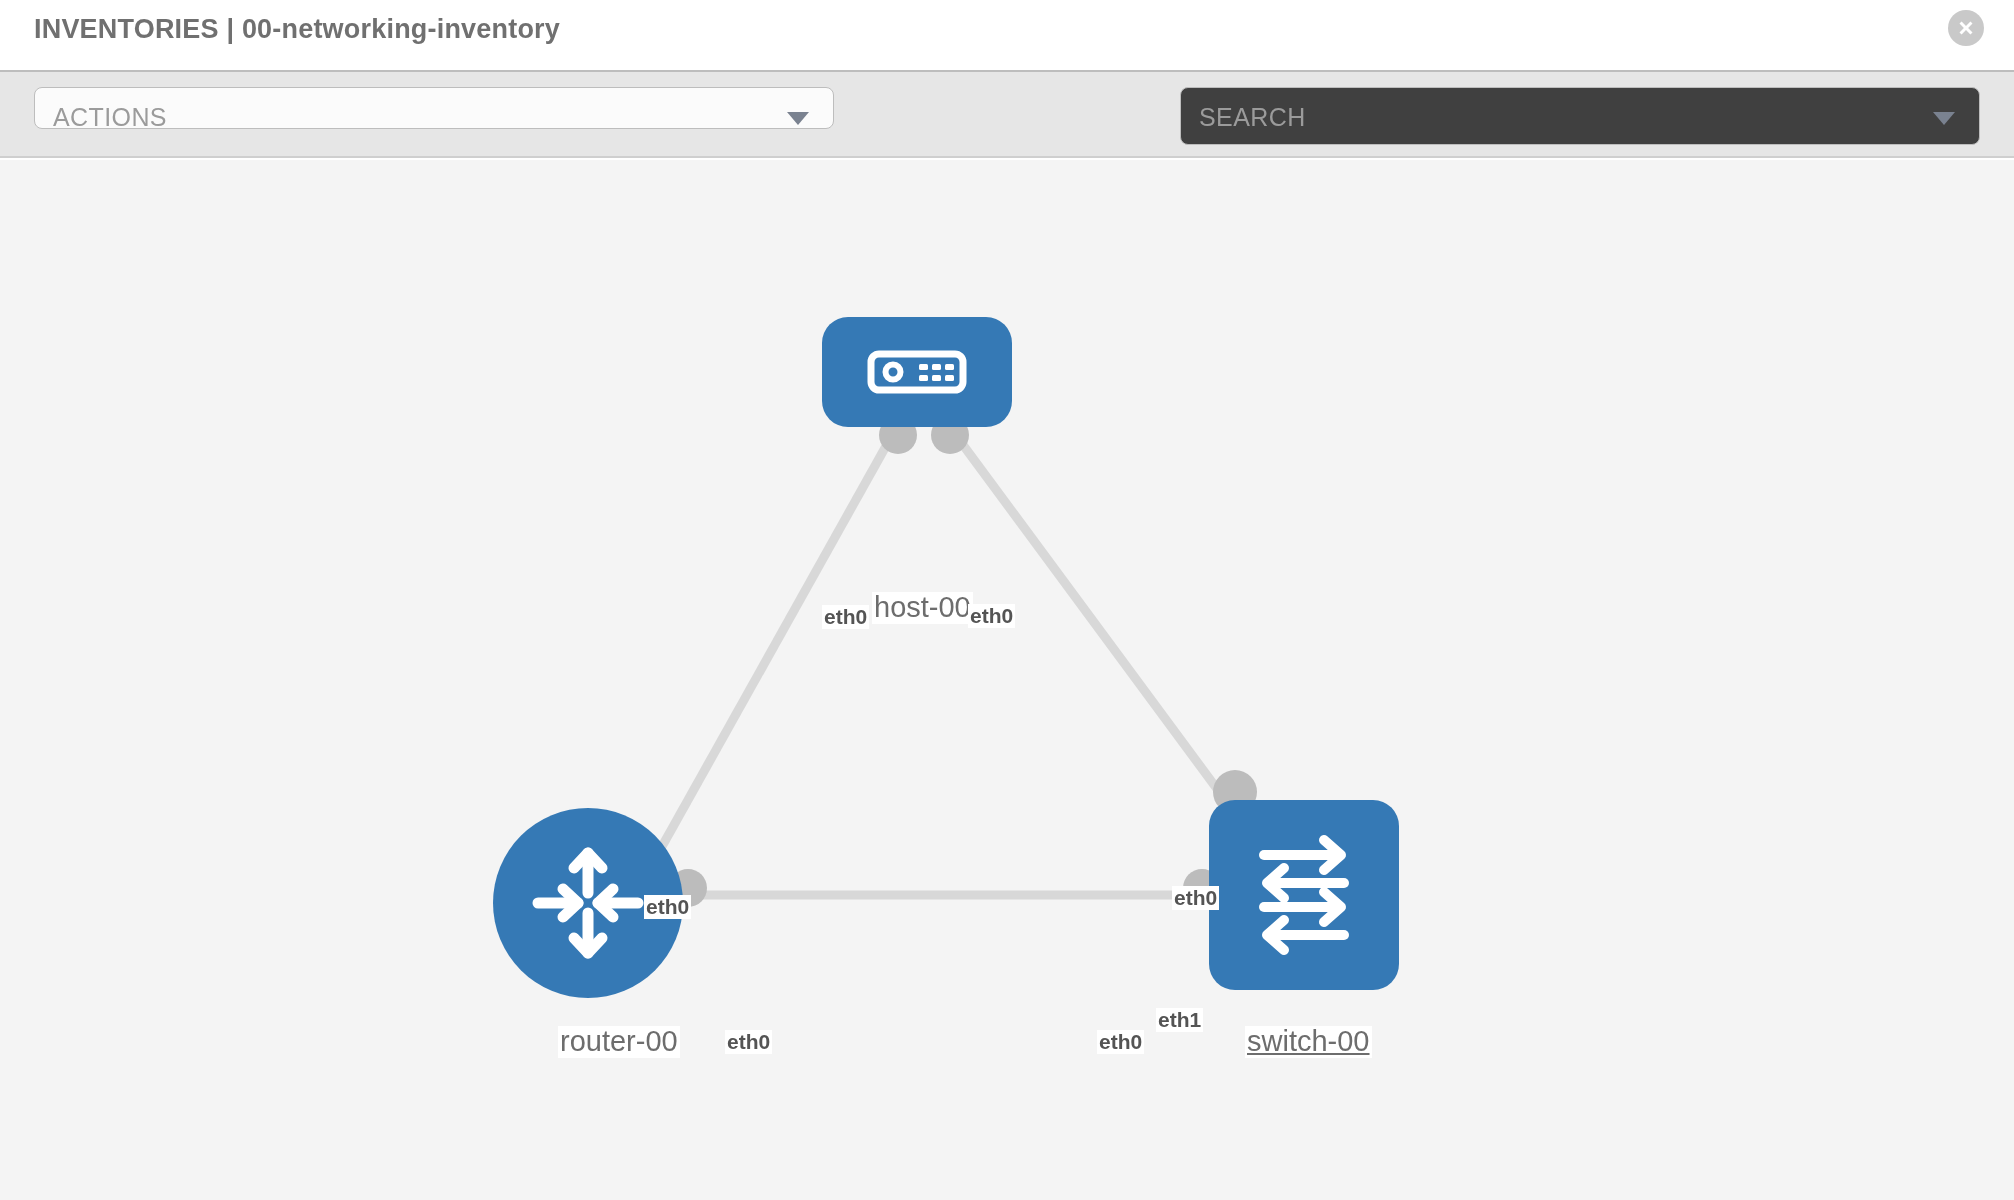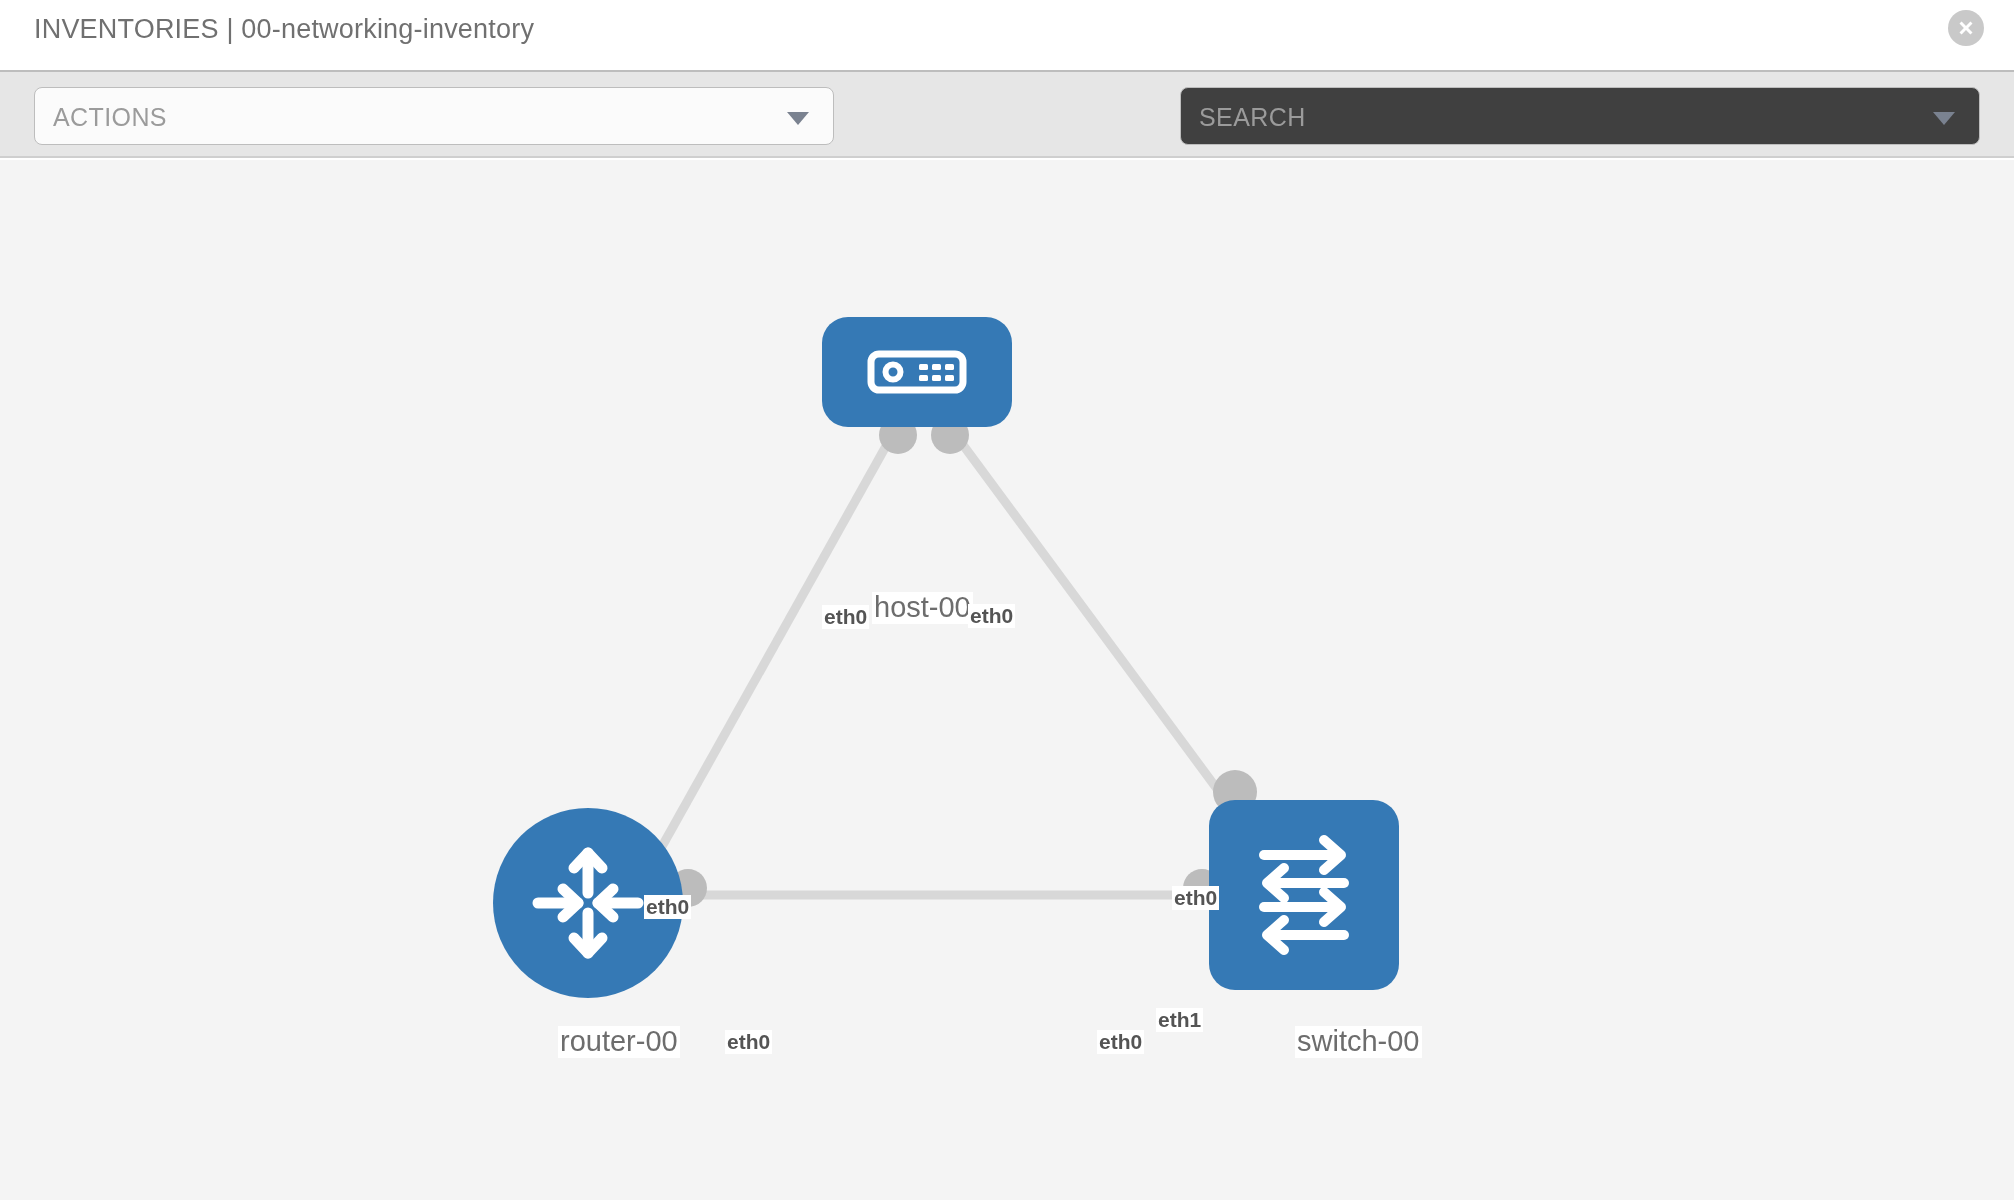--- a/index.html
+++ b/index.html
@@ -25,21 +25,21 @@
     left: 0; top: 0;
     width: 2014px;
     height: 70px;
     background: #ffffff;
   }
   .header-title {
     position: absolute;
     left: 34px;
     top: 14px;
     font-size: 27px;
-    font-weight: normal;
+    font-weight: bold;
     color: #707070;
     letter-spacing: 0.2px;
     white-space: nowrap;
   }
   .close-btn {
     position: absolute;
     right: 30px;
     top: 10px;
     width: 36px;
     height: 36px;
@@ -57,21 +57,21 @@
     height: 88px;
     background: #e6e6e6;
     border-top: 2px solid #bdbdbd;
     border-bottom: 2px solid #cfcfcf;
   }
   .actions-select {
     position: absolute;
     left: 34px;
     top: 15px;
     width: 800px;
-    height: 58px;
+    height: 42px;
     background: #fbfbfb;
     border: 1px solid #bdbdbd;
     border-radius: 8px;
     cursor: pointer;
   }
   .actions-label {
     position: absolute;
     left: 18px;
     top: 15px;
     font-size: 25px;
@@ -149,21 +149,21 @@
     font-size: 29px;
     color: #6d6d6d;
     background: #ffffff;
     white-space: nowrap;
     padding: 0 2px;
     line-height: 1.1;
     text-align: right;
   }
   .label-host   { left: 872px;  top: 432px; }
   .label-router { left: 558px;  top: 866px; }
-  .label-switch { left: 1295px; top: 866px; }
+  .label-switch { left: 1245px; top: 866px; text-decoration: underline; }
 
   .if-label {
     position: absolute;
     font-size: 21px;
     color: #545454;
     background: #ffffff;
     white-space: nowrap;
     padding: 0 2px;
     line-height: 1.15;
     font-weight: bold;

